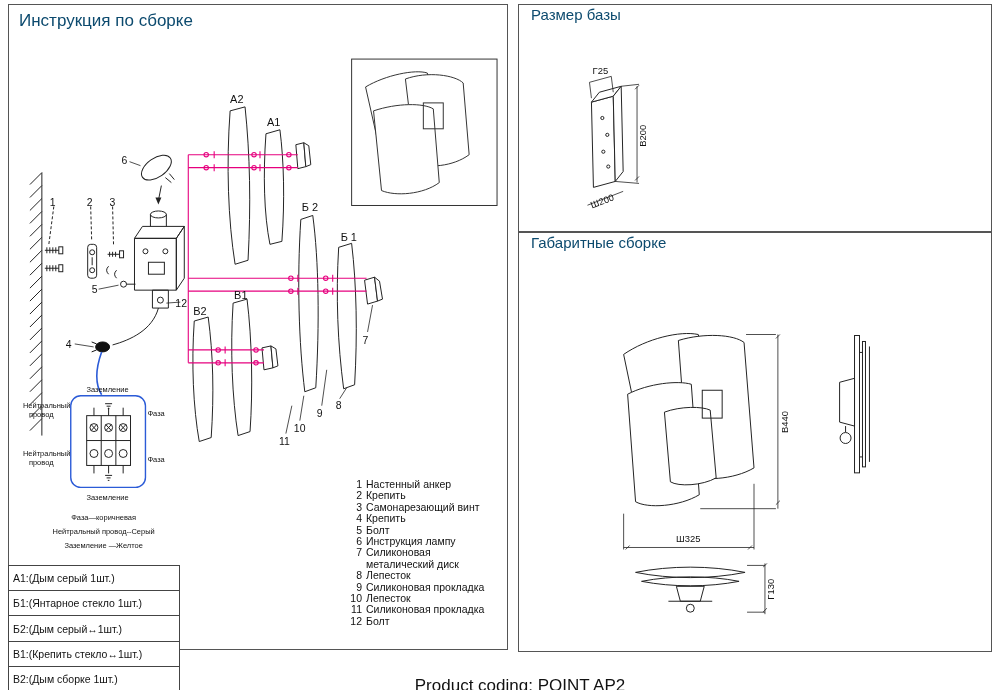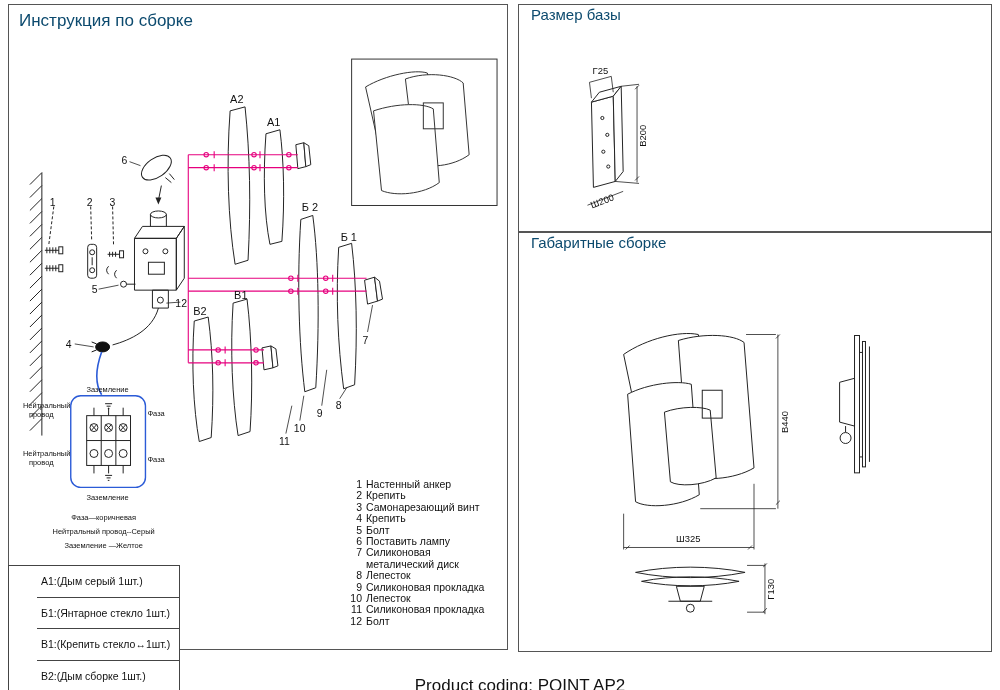--- a/index.html
+++ b/index.html
@@ -7,21 +7,21 @@
   body { font-family:"Liberation Sans","DejaVu Sans",sans-serif; color:#111; }
   .page { position:relative; width:1000px; height:690px; background:#fff; overflow:hidden; }
   .panel { position:absolute; border:1px solid #555; background:#fff; }
   .panel-title { position:absolute; left:10px; top:6px; font-size:17px; color:#0c4a6e; white-space:nowrap; }
   .small-title { font-size:15px; top:1px; left:12px; }
   svg.fill { position:absolute; left:0; top:0; width:100%; height:100%; }
   .parts-list { position:absolute; left:337px; top:474px; width:165px; font-size:10.5px; line-height:11.4px; color:#111; }
   .pl-row { display:flex; white-space:nowrap; }
   .pl-num { width:16px; text-align:right; margin-right:4px; flex:none; }
   .legend-box { position:absolute; left:-1px; top:560px; width:172px; height:127px; border:1px solid #444; background:#fff; display:flex; flex-direction:column; z-index:5; }
-  .legend-row { flex:1; display:flex; align-items:center; padding-left:4px; font-size:10.5px; border-bottom:1px solid #444; white-space:nowrap; color:#111; background:#fff;margin-left:28px; }
+  .legend-row { flex:1; display:flex; align-items:center; padding-left:4px; font-size:10.5px; border-bottom:1px solid #444; white-space:nowrap; color:#111; background:#fff; }
   .legend-row:last-child { border-bottom:none; }
   .footer { position:absolute; left:340px; top:676px; width:360px; text-align:center; font-size:17px; color:#111; white-space:nowrap; }
 </style>
 </head>
 <body>
 
 <div class="page">
 
   <div class="panel" style="left:8px; top:4px; width:500px; height:646px;">
 
@@ -240,21 +240,21 @@
       <div class="pl-row">
           <span class="pl-num">4</span>
           <span>Крепить</span>
         </div>
       <div class="pl-row">
           <span class="pl-num">5</span>
           <span>Болт</span>
         </div>
       <div class="pl-row">
           <span class="pl-num">6</span>
-          <span>Поставить лампу</span>
+          <span>Инструкция лампу</span>
         </div>
       <div class="pl-row">
           <span class="pl-num">7</span>
           <span>Силиконовая</span>
         </div>
       <div class="pl-row">
           <span class="pl-num"></span>
           <span>металический диск</span>
         </div>
       <div class="pl-row">
@@ -275,20 +275,21 @@
         </div>
       <div class="pl-row">
           <span class="pl-num">12</span>
           <span>Болт</span>
         </div>
     </div>
 
     <div class="legend-box">
       <div class="legend-row">A1:(Дым серый 1шт.)</div>
       <div class="legend-row">Б1:(Янтарное стекло 1шт.)</div>
+      <div class="legend-row">Б2:(Дым серый↔1шт.)</div>
       <div class="legend-row">В1:(Крепить стекло↔1шт.)</div>
       <div class="legend-row">В2:(Дым сборке 1шт.)</div>
     </div>
   </div>
 
   <div class="panel" style="left:518px; top:4px; width:474px; height:228px;">
     <svg class="fill" viewBox="0 0 474 228">
       <g stroke="#222" fill="#ffffff">
         <polygon points="72,98 94,92 96,178 74,184"></polygon>
         <polygon points="72,98 80,88 102,82 94,92"></polygon>

